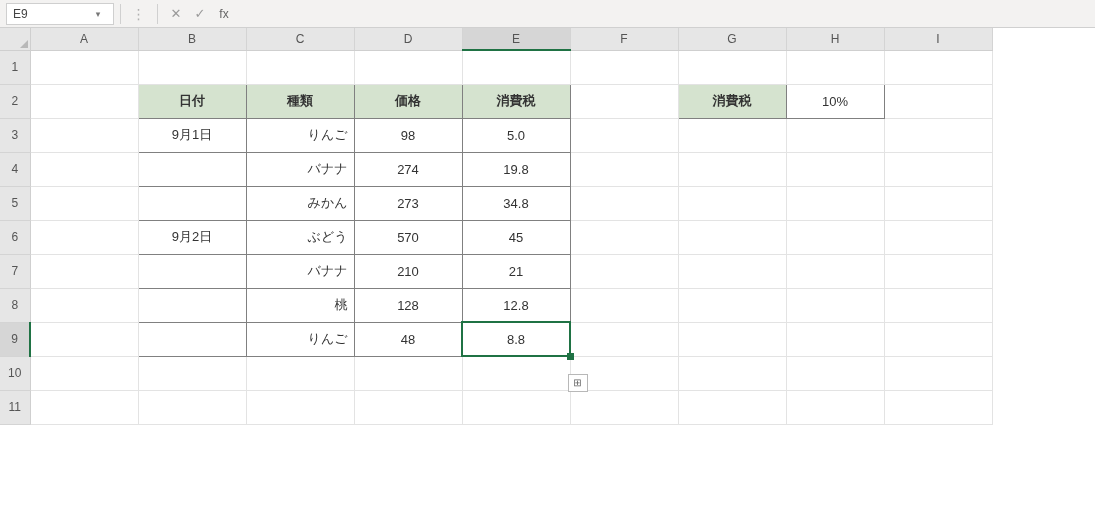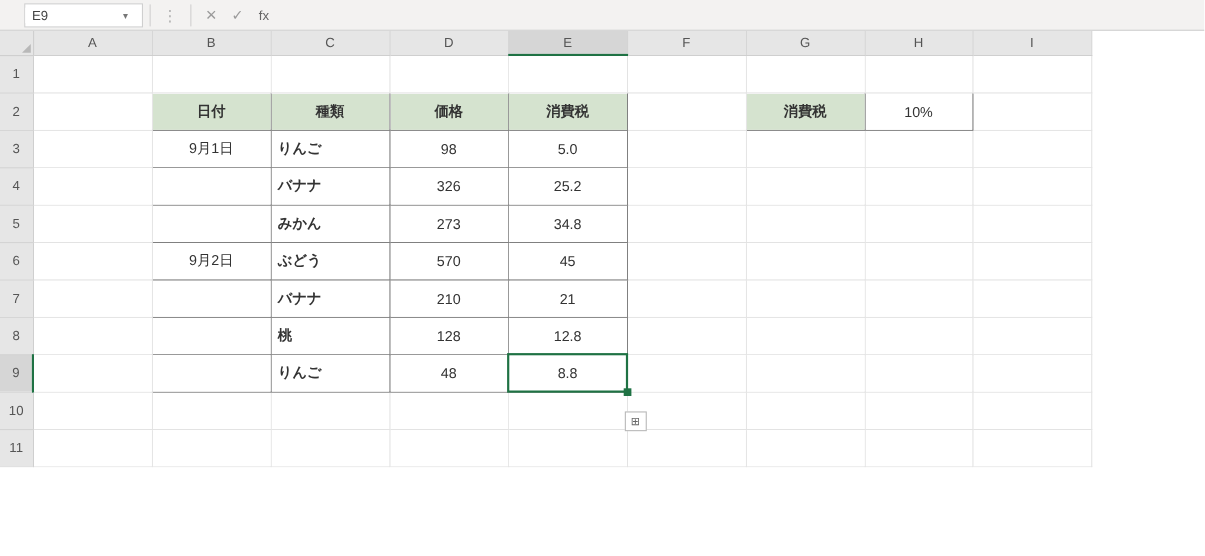--- a/index.html
+++ b/index.html
@@ -9,21 +9,21 @@
     background: #ffffff;
     color: #333;
     user-select: none;
   }
   .formula-bar {
     display: flex;
     align-items: center;
     height: 28px;
     background: #f3f2f1;
     border-bottom: 1px solid #d0d0d0;
-    padding: 0 22px;
+    padding: 0 6px;
   }
   .name-box-wrap {
     display: flex;
     align-items: center;
     background: #fff;
     border: 1px solid #cfcfcf;
     height: 22px;
     width: 108px;
   }
   .name-box {
@@ -111,21 +111,21 @@
   .hthick-b { border-bottom: 1px solid #808080 !important; }
   .hthick-l { border-left: 1px solid #808080; }
   .hthick-r { border-right: 1px solid #808080 !important; }
   .g-head {
     background: #d5e3cf !important;
     text-align: center;
     font-weight: bold;
     color: #333;
   }
   .ta-r { text-align: center; }
-  .ta-c { text-align: left; font-weight: bold; }
+  .ta-c { text-align: right; }
   .selcell {
     outline: 2px solid #1f7244;
     outline-offset: -1px;
     z-index: 2;
   }
   .selcell::after {
     content:"";
     position:absolute;
     right:-4px; bottom:-4px;
     width:7px; height:7px;
@@ -234,22 +234,22 @@
       <td class="cell"></td>
       <td class="cell"></td>
       <td class="cell"></td>
     </tr>
 
     <tr>
       <th class="row-head">4</th>
       <td class="cell"></td>
       <td class="cell hthick-l hthick-b hthick-r"></td>
       <td class="cell ta-c hthick-b hthick-r">バナナ</td>
-      <td class="cell ta-r hthick-b hthick-r">326</td>
-      <td class="cell ta-r hthick-b hthick-r">25.2</td>
+      <td class="cell ta-r hthick-b hthick-r">274</td>
+      <td class="cell ta-r hthick-b hthick-r">19.8</td>
       <td class="cell"></td>
       <td class="cell"></td>
       <td class="cell"></td>
       <td class="cell"></td>
     </tr>
 
     <tr>
       <th class="row-head">5</th>
       <td class="cell"></td>
       <td class="cell hthick-l hthick-b hthick-r"></td>

